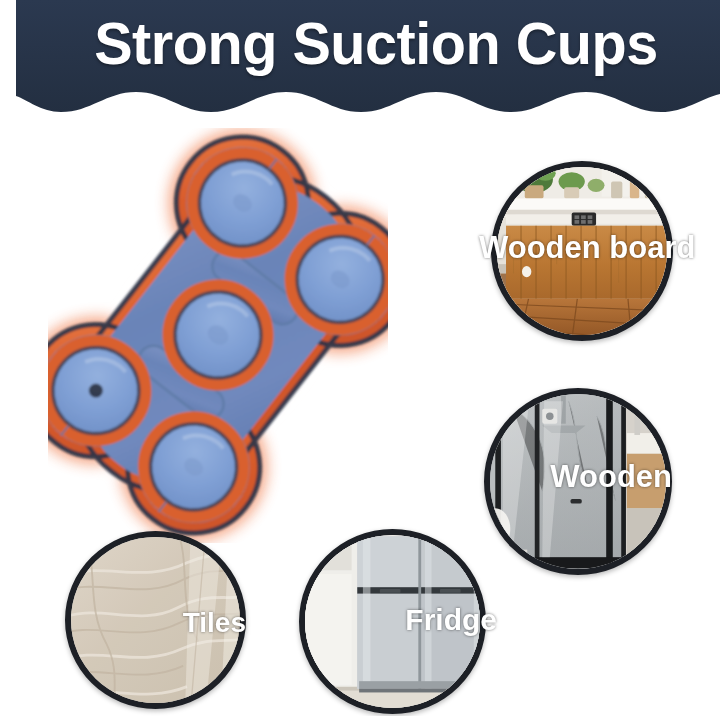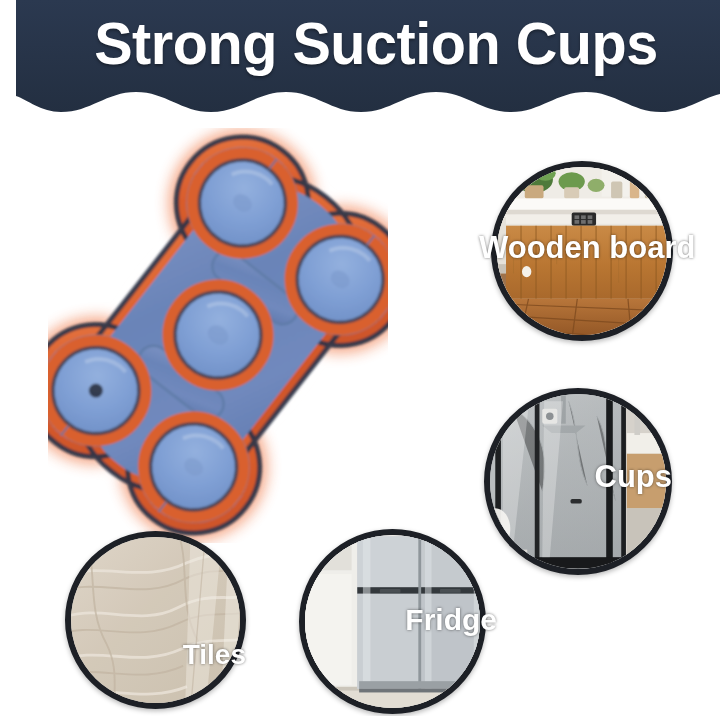--- a/index.html
+++ b/index.html
@@ -96,21 +96,21 @@
     -webkit-text-stroke: 0;
   }
 
   #circle-wooden  { left: 491px; top: 161px;  width: 182px; height: 180px; }
   #circle-glass   { left: 484px; top: 388px;  width: 188px; height: 187px; }
   #circle-tiles   { left: 65px;  top: 531px;  width: 181px; height: 178px; }
   #circle-fridge  { left: 299px; top: 529px;  width: 187px; height: 185px; }
 
   #label-wooden { top: 230px; font-size: 31px; }
   #label-glass  { top: 459px; font-size: 31px; }
-  #label-tiles  { top: 639px; font-size: 28px; }
+  #label-tiles  { top: 607px; font-size: 28px; }
   #label-fridge { top: 603px; font-size: 30px; }
 
   #label-wooden { left: 479px; width: 206px; }
   #label-glass  { left: 484px; width: 188px; }
   #label-tiles  { left: 65px;  width: 181px; }
   #label-fridge { left: 295px; width: 182px; margin-left: 20px; }
 </style>
 </head>
 <body>
 
@@ -408,21 +408,21 @@
         </g>
 
         <rect x="92" y="118" width="12" height="5" rx="2" fill="#2b2d2f"></rect>
 
         <ellipse cx="12" cy="150" rx="16" ry="22" fill="#f3f2ef" opacity="0.95"></ellipse>
         <rect x="30" y="172" width="16" height="10" fill="#dcdad5"></rect>
       </svg>
     </div>
   </div>
   <div class="surface-label" id="label-glass">
-    <span>Cups</span>
+    <span>Wooden</span>
   </div>
 
   <div class="surface-circle" id="circle-tiles">
     <div class="surface-scene">
       <svg viewBox="0 0 193 190" preserveAspectRatio="xMidYMid slice">
         <defs>
           <linearGradient id="tileBase" x1="0" y1="0" x2="1" y2="1">
             <stop offset="0%" stop-color="#e2dacd"></stop>
             <stop offset="45%" stop-color="#d6ccbc"></stop>
             <stop offset="100%" stop-color="#cdc2b0"></stop>

